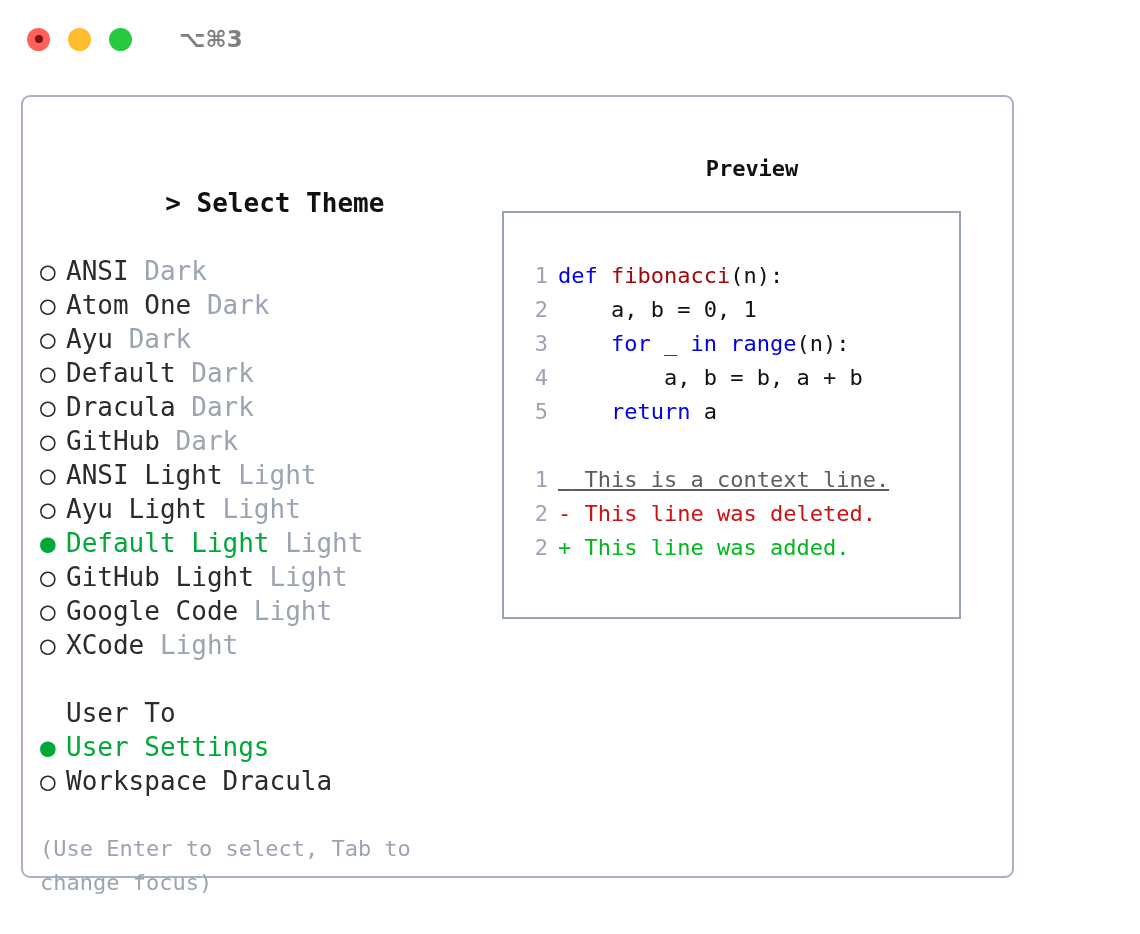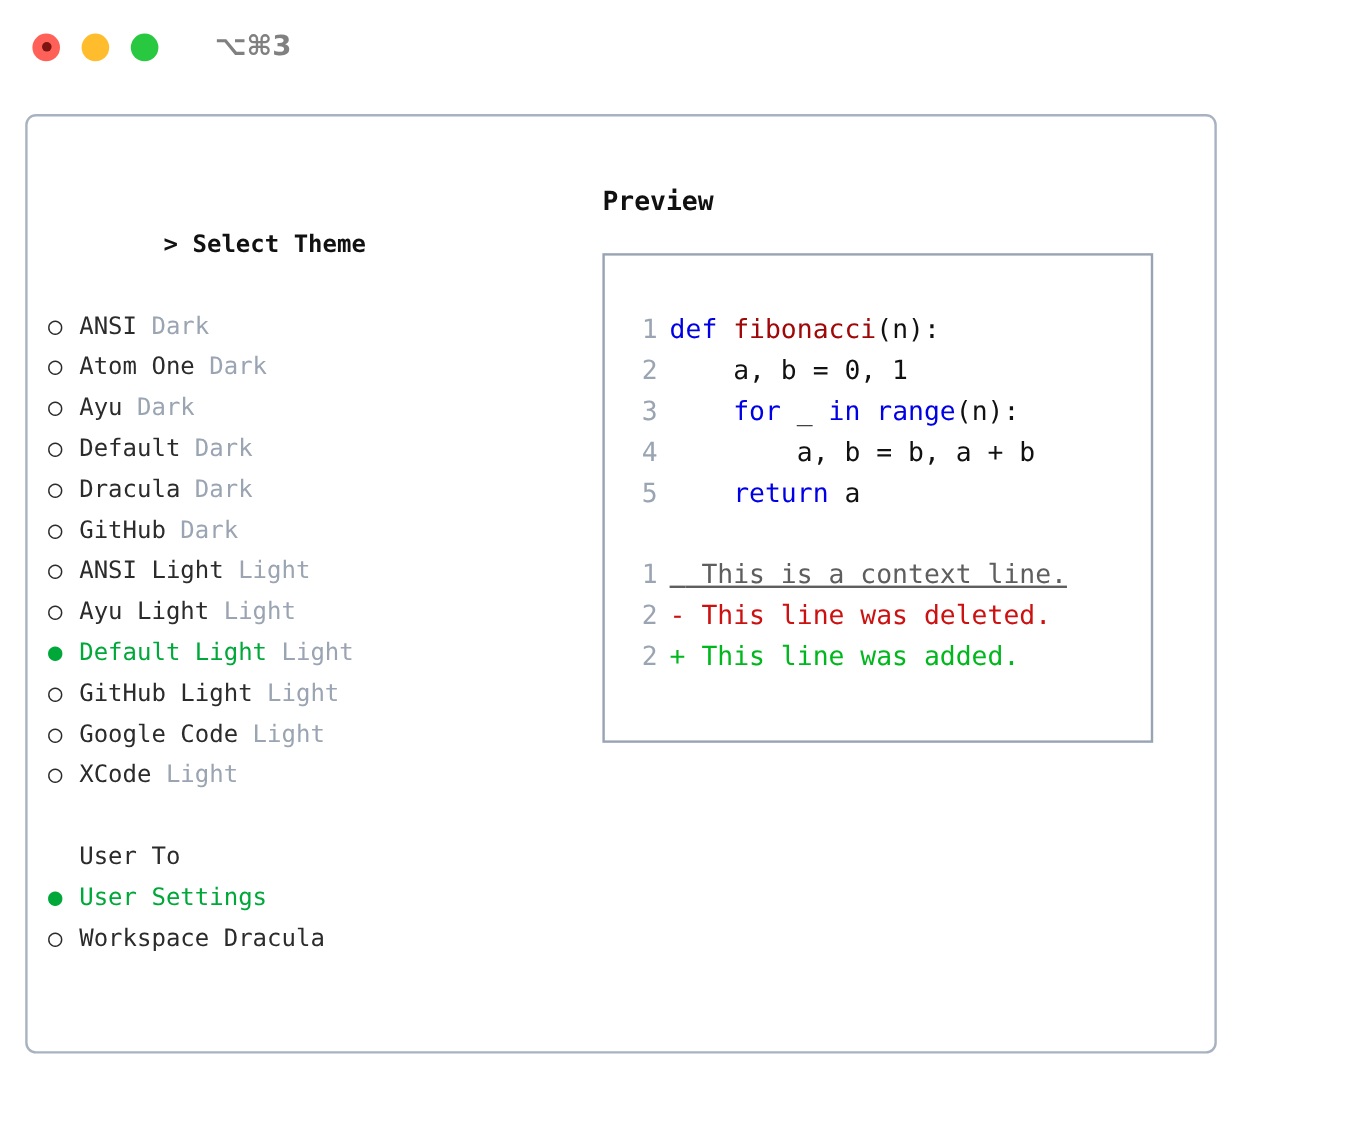--- a/index.html
+++ b/index.html
@@ -87,21 +87,21 @@
   }
   .right-col {
     position: absolute;
     left: 479px;
     top: 55px;
     width: 500px;
   }
 
   .mono {
     font-family: "DejaVu Sans Mono", monospace;
-    font-size: 20px;
+    font-size: 26px;
     line-height: 34px;
     white-space: pre;
   }
 
   .heading {
     font-weight: bold;
     color: #111111;
   }
   .heading .prompt { color: #111111; }
 
@@ -136,20 +136,21 @@
     white-space: normal;
   }
 
   
   .preview-title {
     font-family: "DejaVu Sans Mono", monospace;
     font-size: 22px;
     font-weight: bold;
     color: #111111;
     line-height: 34px;
+    text-align: center;
   }
   .preview-box {
     margin-top: 25px;
     width: 459px;
     height: 408px;
     border: 2px solid #98a3b3;
     box-sizing: border-box;
     background: #ffffff;
     position: relative;
   }
@@ -202,20 +203,21 @@
       <div class="mono" id="theme-items"><div class="row"><span class="bullet">○</span><span class="label">ANSI</span><span> </span><span class="tag">Dark</span></div><div class="row"><span class="bullet">○</span><span class="label">Atom One</span><span> </span><span class="tag">Dark</span></div><div class="row"><span class="bullet">○</span><span class="label">Ayu</span><span> </span><span class="tag">Dark</span></div><div class="row"><span class="bullet">○</span><span class="label">Default</span><span> </span><span class="tag">Dark</span></div><div class="row"><span class="bullet">○</span><span class="label">Dracula</span><span> </span><span class="tag">Dark</span></div><div class="row"><span class="bullet">○</span><span class="label">GitHub</span><span> </span><span class="tag">Dark</span></div><div class="row"><span class="bullet">○</span><span class="label">ANSI Light</span><span> </span><span class="tag">Light</span></div><div class="row"><span class="bullet">○</span><span class="label">Ayu Light</span><span> </span><span class="tag">Light</span></div><div class="row selected"><span class="bullet">●</span><span class="label">Default Light</span><span> </span><span class="tag">Light</span></div><div class="row"><span class="bullet">○</span><span class="label">GitHub Light</span><span> </span><span class="tag">Light</span></div><div class="row"><span class="bullet">○</span><span class="label">Google Code</span><span> </span><span class="tag">Light</span></div><div class="row"><span class="bullet">○</span><span class="label">XCode</span><span> </span><span class="tag">Light</span></div></div>
 
       <div class="spacer-row"></div>
 
       <div class="mono section-label">User To</div>
 
       <div class="mono" id="apply-items"><div class="row selected"><span class="bullet">●</span><span class="label">User Settings</span></div><div class="row"><span class="bullet">○</span><span class="label">Workspace Dracula</span></div></div>
 
       <div class="spacer-row"></div>
 
+      <div class="hint">(Use Enter to select, Tab to change focus)</div>
     </div>
 
     <div class="right-col">
       <div class="preview-title">Preview</div>
       <div class="preview-box">
         <div class="code" id="code-block"><div><span class="ln">1</span><span class="kw">def </span><span class="fn">fibonacci</span><span class="plain">(n):</span></div><div><span class="ln">2</span><span class="plain">    a, b = 0, 1</span></div><div><span class="ln">3</span><span class="plain">    </span><span class="kw">for</span><span class="plain"> _ </span><span class="kw">in</span><span class="plain"> </span><span class="kw">range</span><span class="plain">(n):</span></div><div><span class="ln">4</span><span class="plain">        a, b = b, a + b</span></div><div><span class="ln">5</span><span class="plain">    </span><span class="kw">return</span><span class="plain"> a</span></div><div class="diff-gap"></div><div><span class="ln">1</span><span class="ctx"> </span><span class="ctx"> This is a context line.</span></div><div><span class="ln">2</span><span class="del">-</span><span class="del"> This line was deleted.</span></div><div><span class="ln">2</span><span class="add">+</span><span class="add"> This line was added.</span></div></div>
       </div>
     </div>
 
   </div>

